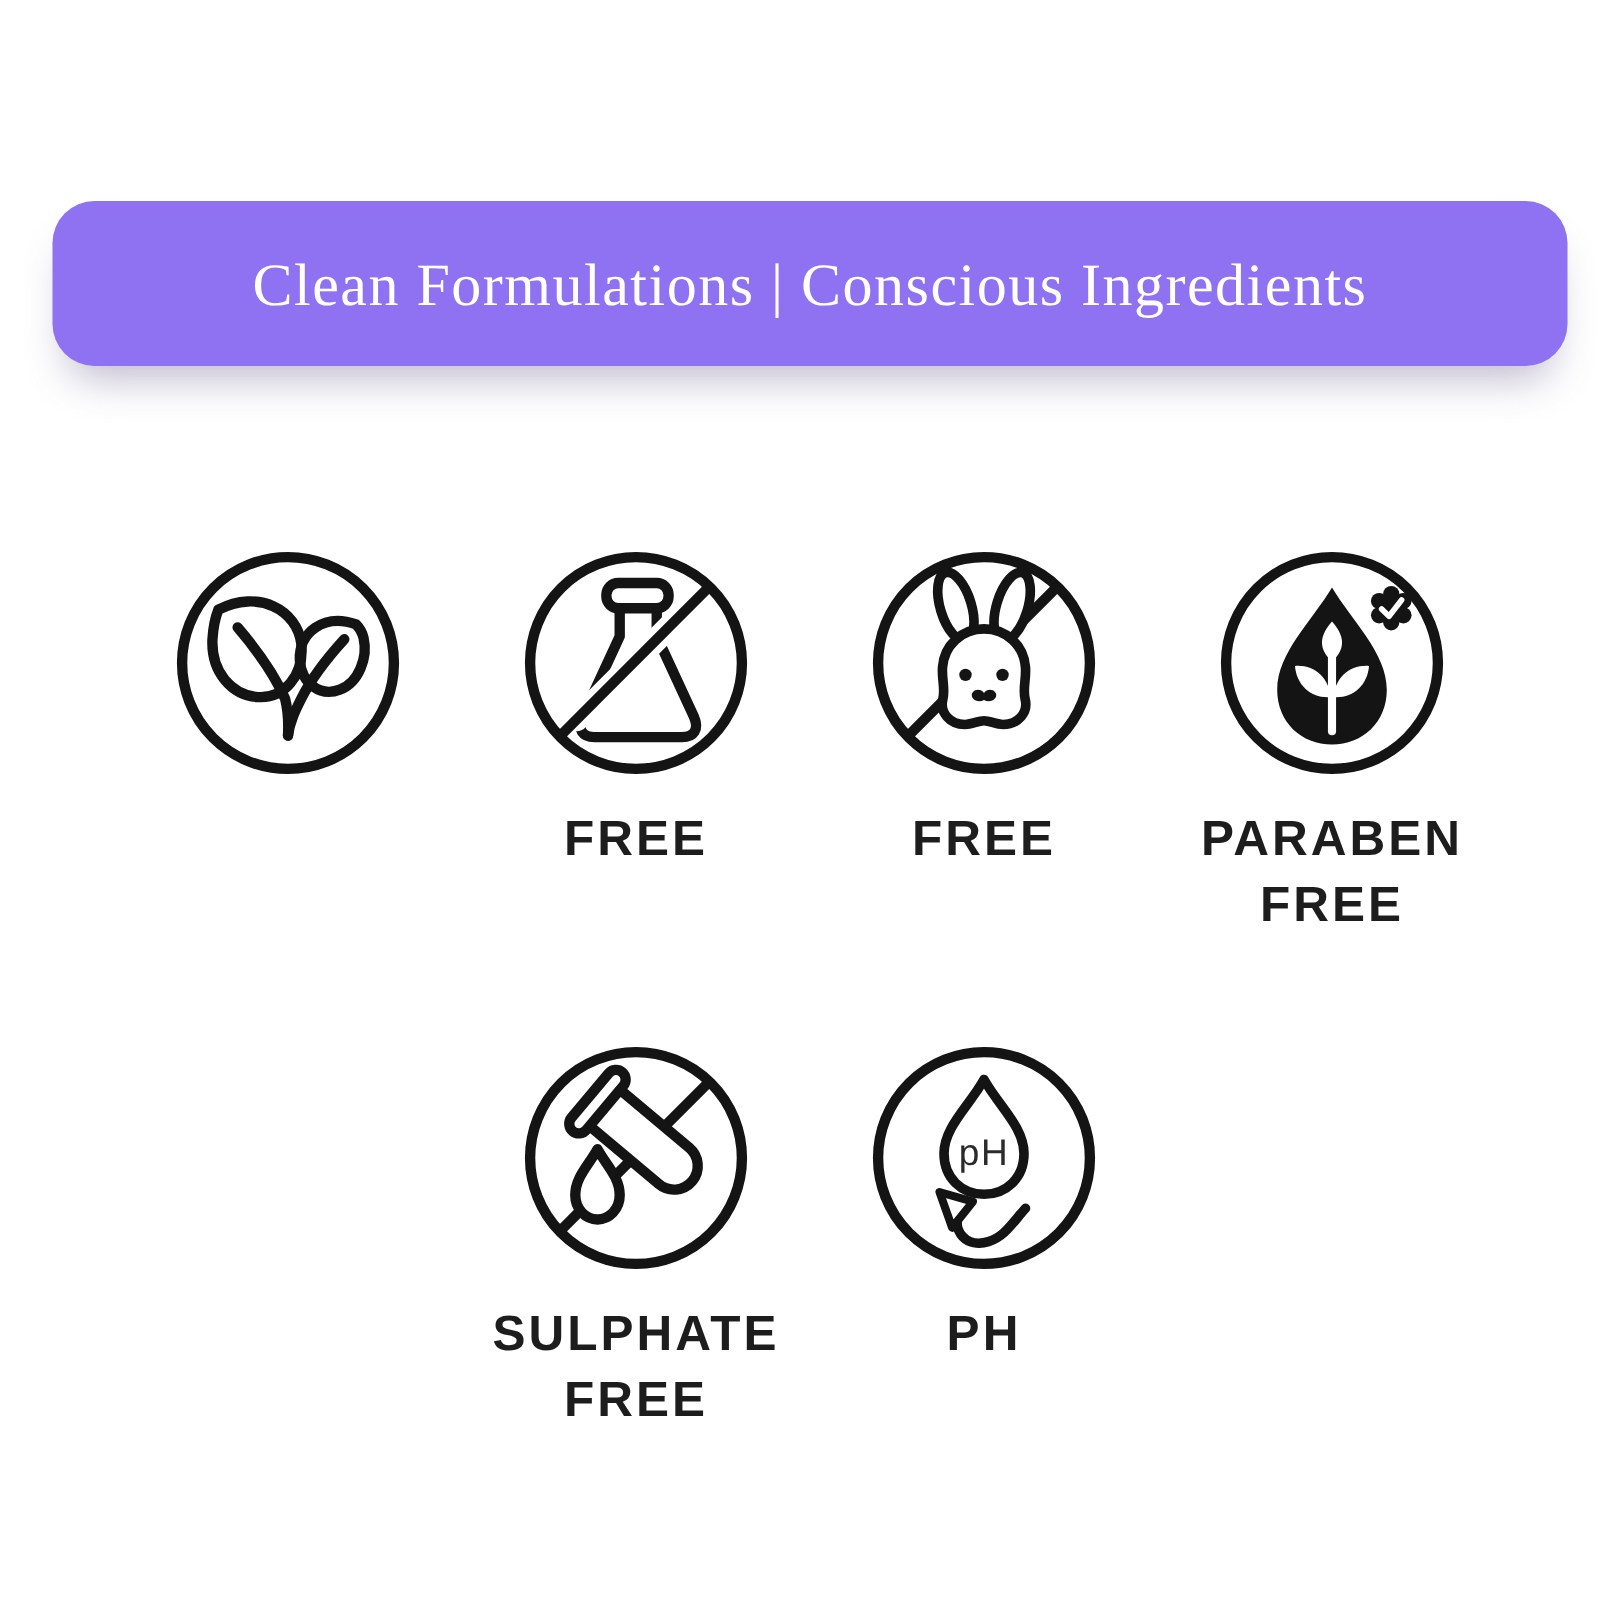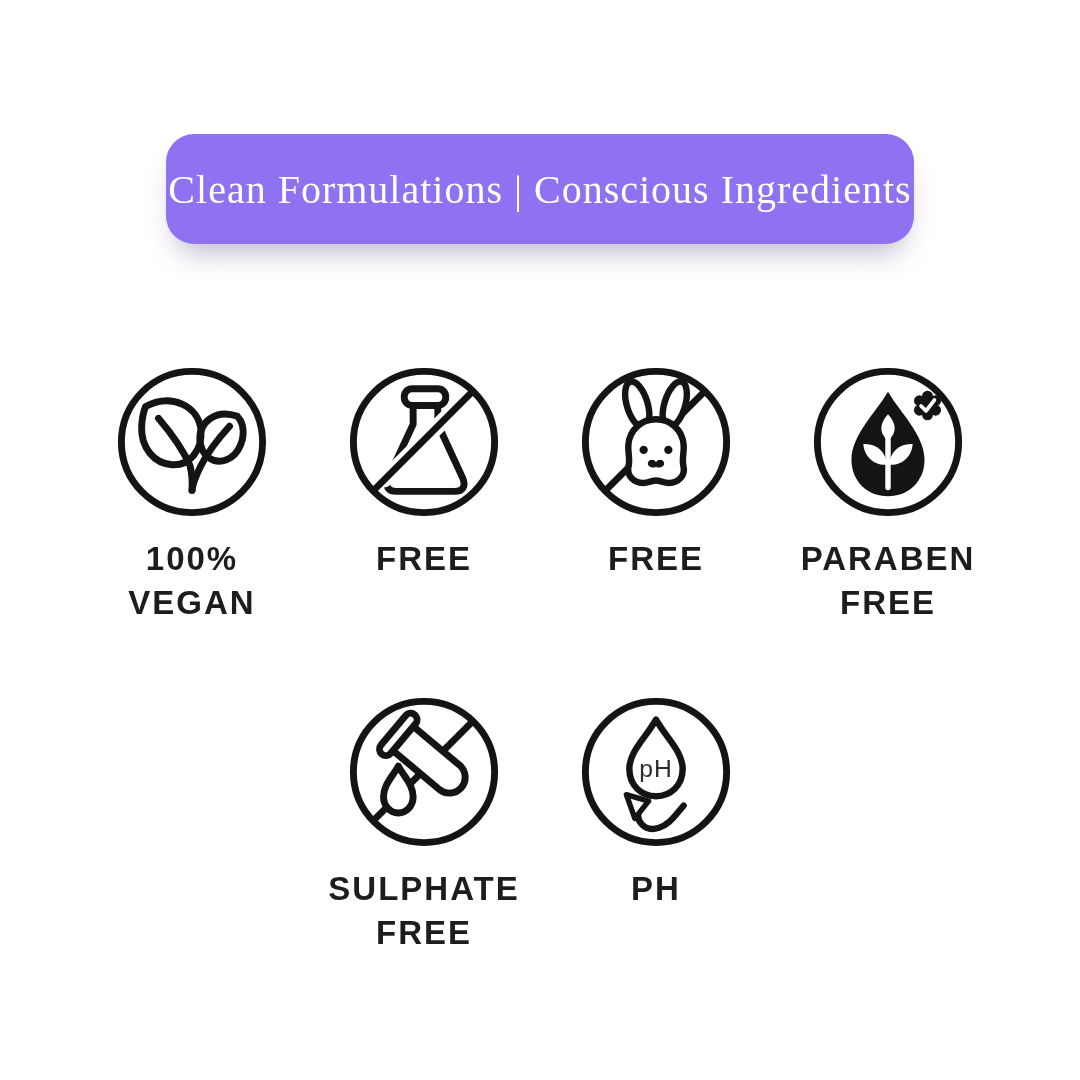--- a/index.html
+++ b/index.html
@@ -12,21 +12,21 @@
     font-family: "Liberation Sans", sans-serif;
   }
   .canvas {
     position: relative;
     width: 1080px;
     height: 1080px;
     background: #ffffff;
   }
   .banner {
     margin: 134px auto 0 auto;
-    width: 748px;
+    width: 1010px;
     height: 110px;
     border-radius: 28px;
     background: #8F72F2;
     color: #ffffff;
     display: flex;
     align-items: center;
     justify-content: center;
     box-shadow: 0 18px 28px -10px rgba(110, 100, 145, 0.45);
   }
   .banner-text {
@@ -80,24 +80,20 @@
   <div class="badge-row row-1">
 
     <div class="badge">
       <svg class="badge-icon" viewBox="0 0 160 160" fill="none" stroke="#141414" stroke-width="7" stroke-linecap="round" stroke-linejoin="round">
         <circle cx="80" cy="80" r="71.5"></circle>
         <path d="M33 44 C60 30 86 44 89 67 C91 89 77 104 60 103 C42 102 28 86 29 64 C29.5 56 31 49 33 44 Z"></path>
         <path d="M46 56 C58 70 70 86 78 104 C80 112 80.5 120 80 129"></path>
         <path d="M126 54 C104 46 87 60 88 78 C89 94 102 103 115 98 C128 93 134 76 131 63 C130 59 128 56 126 54 Z"></path>
         <path d="M118 64 C108 75 96 90 89 104 C85 112 81 120 80 129"></path>
       </svg>
-      <div class="badge-label">
-        <div>100%</div>
-        <div>VEGAN</div>
-      </div>
     </div>
 
     <div class="badge">
       <svg class="badge-icon" viewBox="0 0 160 160" fill="none" stroke="#141414" stroke-width="7" stroke-linecap="round" stroke-linejoin="round">
         <circle cx="80" cy="80" r="71.5"></circle>
         <rect x="60" y="26" width="42" height="17" rx="8"></rect>
         <path d="M69 43 L69 62 L44 116 C40 125 44 130 52 130 L111 130 C119 130 123 125 119 116 L94 62 L94 43"></path>
         <line x1="40" y1="118" x2="114" y2="44" stroke="#ffffff" stroke-width="16"></line>
         <line x1="29" y1="129" x2="129" y2="29"></line>
       </svg>

